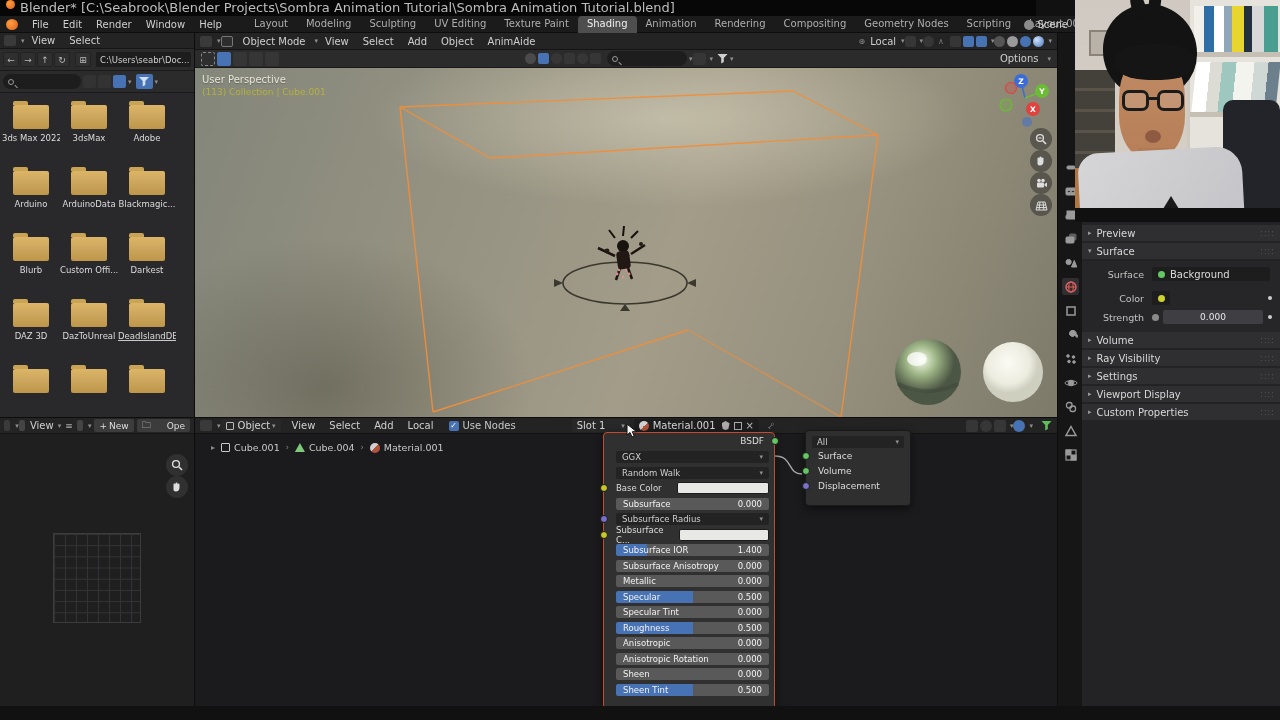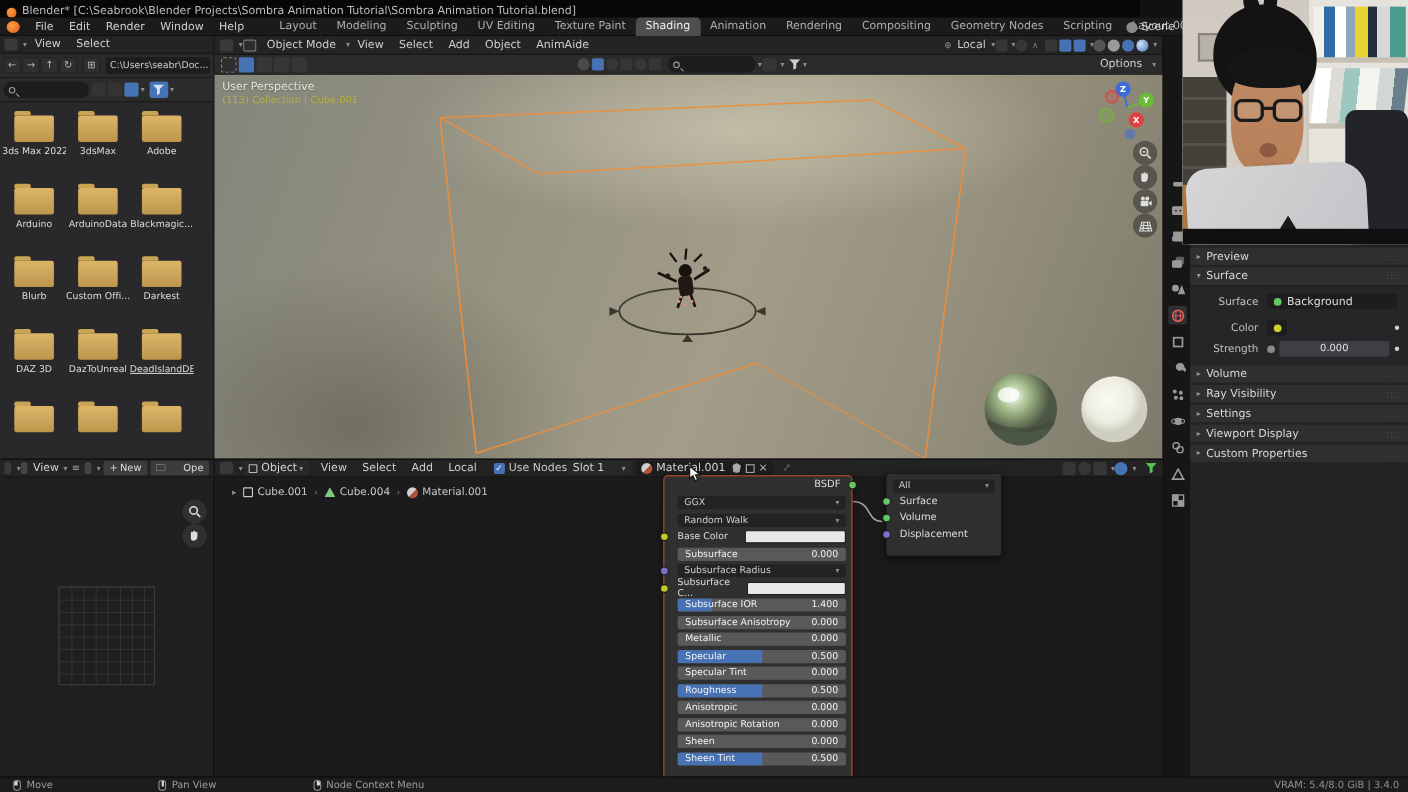--- a/index.html
+++ b/index.html
@@ -2,21 +2,21 @@
 <html><head>
 <meta charset="utf-8">
 <style>
   html,body{margin:0;padding:0;background:#000;}
   *{box-sizing:border-box;font-family:"DejaVu Sans","Liberation Sans",sans-serif;}
   #app{position:relative;width:1280px;height:720px;background:#111;overflow:hidden;color:#c8c8c8;font-size:10px;}
   .abs{position:absolute;}
   .row{display:flex;align-items:center;}
   .caret{font-size:7px;color:#8f8f8f;margin-left:2px;}
   
-  #titlebar{left:0;top:0;width:1036px;height:16px;background:#070707;display:flex;align-items:flex-end;padding-left:6px;font-size:10px;color:#bdbdbd;}
+  #titlebar{left:0;top:0;width:1036px;height:16px;background:#070707;display:flex;align-items:flex-start;padding-left:6px;font-size:13px;color:#bdbdbd;}
   #blender-dot{width:9px;height:9px;border-radius:50%;background:radial-gradient(circle at 35% 35%,#ff9a3c,#e2641c);margin-right:5px;}
   #topbar{left:0;top:16px;width:1280px;height:17px;background:#1b1b1b;display:flex;align-items:center;border-bottom:1px solid #0d0d0d;}
   #topbar .logo{width:12px;height:11px;margin:0 7px 0 6px;border-radius:50%;background:radial-gradient(circle at 38% 38%,#ff9d42,#d85f18);}
   .menu-item{padding:0 7px;color:#cfcfcf;font-size:10px;cursor:default;}
   #workspace-tabs{display:flex;margin-left:16px;height:17px;align-items:stretch;}
   .ws-tab{padding:2px 9px 0 9px;color:#aeaeae;font-size:10px;border-radius:4px 4px 0 0;}
   .ws-tab.active{background:#4e4e4e;color:#f0f0f0;}
   #scene-chip{position:absolute;right:212px;top:0;height:17px;display:flex;align-items:center;color:#d0d0d0;}
   #scene-chip .sicn{width:10px;height:10px;border-radius:50%;background:#8b8b8b;margin-right:4px;}
   
@@ -594,21 +594,21 @@
       <span id="sh-menus" class="row">
           <span class="menu-item">View</span>
           <span class="menu-item">Select</span>
           <span class="menu-item">Add</span>
           <span class="menu-item">Local</span>
         </span>
       <span class="row" style="margin-left:8px;">
         <span class="checkbox">✓</span>
         <span>Use Nodes</span>
       </span>
-      <span class="chip" style="width:58px;justify-content:space-between;">
+      <span class="chip" style="margin-left:56px;width:58px;justify-content:space-between;">
           <span>Slot 1</span>
           <span class="caret">▾</span>
         </span>
       <span class="chip" style="background:#1d1d1d;">
         <span class="ic-mat"></span>
         <span>Material.001</span>
         <span style="width:8px;height:9px;background:#aaa;clip-path:polygon(50% 0,100% 25%,85% 90%,50% 100%,15% 90%,0 25%);margin-left:6px;"></span>
         <span style="width:8px;height:8px;border:1px solid #aaa;margin-left:4px;position:relative;"></span>
         <span style="margin-left:4px;color:#bbb;">×</span>
       </span>
@@ -755,41 +755,18 @@
     <div class="abs" style="left:47px;top:90px;width:27px;height:21px;border:3px solid #1b1b1b;border-radius:7px;background:rgba(250,250,250,.14);"></div>
     <div class="abs" style="left:82px;top:90px;width:27px;height:21px;border:3px solid #1b1b1b;border-radius:7px;background:rgba(250,250,250,.14);"></div>
     <div class="abs" style="left:73px;top:97px;width:10px;height:3px;background:#1b1b1b;"></div>
     <div class="abs" style="left:70px;top:130px;width:16px;height:13px;background:#8f5a42;border-radius:50%;"></div>
     <div class="abs" style="left:64px;top:148px;width:30px;height:22px;background:#b07a55;"></div>
     <div class="abs" style="left:4px;top:150px;width:164px;height:76px;background:linear-gradient(125deg,#d6d6d8,#c4c4c8);border-radius:20px 26px 0 0;transform:rotate(-3deg);"></div>
     <div class="abs" style="left:88px;top:196px;width:0;height:0;border-left:8px solid transparent;border-right:8px solid transparent;border-bottom:13px solid #1a1a1a;"></div>
     <div class="abs" style="left:0;top:208px;width:205px;height:14px;background:#101010;"></div>
   </div>
 
-  <div class="abs" id="statusbar">
-    <span id="status-items" class="row">
-        <span class="row" style="margin-left: 12px;">
-          <span class="mouse l">
-            <i></i>
-          </span>
-          <span>Move</span>
-        </span>
-        <span class="row" style="margin-left: 96px;">
-          <span class="mouse m">
-            <i></i>
-          </span>
-          <span>Pan View</span>
-        </span>
-        <span class="row" style="margin-left: 88px;">
-          <span class="mouse r">
-            <i></i>
-          </span>
-          <span>Node Context Menu</span>
-        </span>
-      </span>
-    <span id="vram">VRAM: 5.4/8.0 GiB | 3.4.0</span>
-  </div>
 
   <svg class="abs" id="cursor" width="14" height="16">
     <polygon points="1,1 1,12 4,9.5 6,14 8.2,13 6.3,8.7 10.5,8.7" fill="#f5f5f5" stroke="#111" stroke-width="1"></polygon>
   </svg>
 
 </div>
 
 </body></html>

